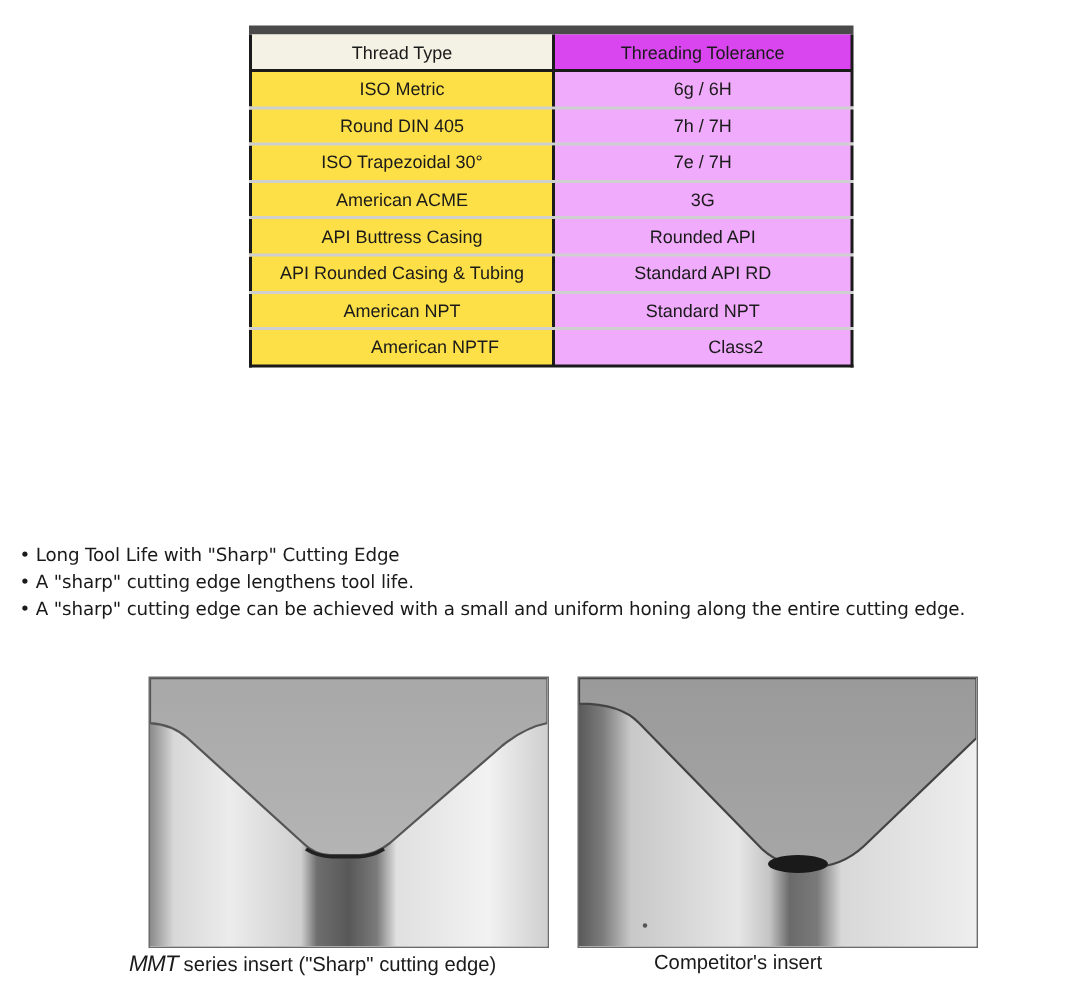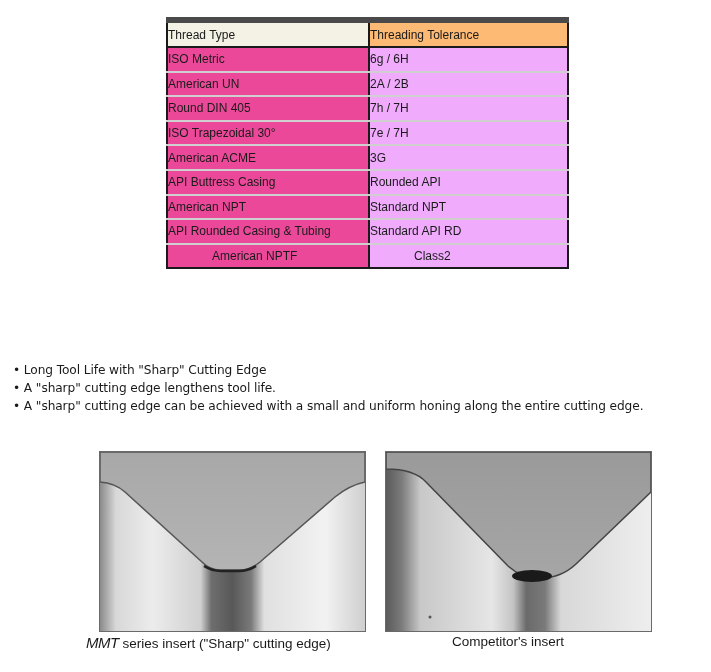--- a/index.html
+++ b/index.html
@@ -1,81 +1,77 @@
 <!DOCTYPE html>
 <html><head>
 <meta charset="utf-8">
 <style>
   html, body { margin:0; padding:0; background:#ffffff; }
   body { width:711px; height:672px; position:relative; overflow:hidden; font-family:"Liberation Sans", sans-serif; color:#111; }
 
   .tbl-wrap { position:absolute; left:166px; top:17px; width:403px; }
   .tbl-topbar { height:6px; background:#4a4a4a; }
   table.spec { border-collapse:collapse; width:403px; table-layout:fixed; border:2px solid #1a1a1a; border-top:none; }
-  table.spec td { height:22.6px; padding:0; font-size:12px; color:#1a1a1a; border-bottom:2px solid #cfcfcf; }
-  table.spec td.c1 { width:200px; background:#ec4899; border-right:2px solid #1a1a1a; }
+  table.spec td { height:22.6px; padding:0; text-align:center; font-size:12px; color:#1a1a1a; border-bottom:2px solid #cfcfcf; }
+  table.spec td.c1 { width:200px; background:#fde047; border-right:2px solid #1a1a1a; }
   table.spec td.c2 { background:#f0abfc; }
   table.spec tr.head td { background:#f4f2e4; border-bottom:2px solid #1a1a1a; height:23px; }
   table.spec tr:last-child td { border-bottom:none;padding-left:44px; }
 
   .bullets { position:absolute; left:13px; top:361px; width:700px; font-family:"DejaVu Sans", sans-serif; font-size:12.2px; line-height:18px; color:#1a1a1a; letter-spacing:-0.1px; }
   .bullets div { margin:0; }
 
   .photo { position:absolute; top:451px; height:179px; border:1px solid #6a6a6a; overflow:hidden; }
   .photo svg { display:block; }
   .photo.left { left:99px; width:265px; }
   .photo.right { left:385px; width:265px; }
 
   .cap { position:absolute; top:634px; font-size:13.5px; color:#1a1a1a; white-space:nowrap; }
   .cap.left { left:86px; }
-  .cap.right { left:452px; }
+  .cap.right { left:436px; }
   .cap .brand { font-weight:normal; font-style:italic; font-size:15px; letter-spacing:-0.5px; }
 </style>
 </head>
 <body>
 
 <div class="tbl-wrap">
   <div class="tbl-topbar"></div>
   <table class="spec">
     <tbody>
         <tr class="head">
       <td class="c1">Thread Type</td>
-      <td class="c2" style="background:#fdba74">Threading Tolerance</td>
+      <td class="c2" style="background:#d946ef">Threading Tolerance</td>
     </tr>
     <tr>
           <td class="c1">ISO Metric</td>
           <td class="c2">6g / 6H</td>
-        </tr>
-    <tr>
-          <td class="c1">American UN</td>
-          <td class="c2">2A / 2B</td>
         </tr>
     <tr>
           <td class="c1">Round DIN 405</td>
           <td class="c2">7h / 7H</td>
         </tr>
     <tr>
           <td class="c1">ISO Trapezoidal 30°</td>
           <td class="c2">7e / 7H</td>
         </tr>
     <tr>
           <td class="c1">American ACME</td>
           <td class="c2">3G</td>
         </tr>
     <tr>
           <td class="c1">API Buttress Casing</td>
           <td class="c2">Rounded API</td>
         </tr>
     <tr>
+          <td class="c1">API Rounded Casing &amp; Tubing</td>
+          <td class="c2">Standard API RD</td>
+        </tr>
+    <tr>
           <td class="c1">American NPT</td>
           <td class="c2">Standard NPT</td>
-        </tr>
-    <tr>
-          <td class="c1">API Rounded Casing &amp; Tubing</td>
-          <td class="c2">Standard API RD</td>
         </tr>
     <tr>
           <td class="c1">American NPTF</td>
           <td class="c2">Class2</td>
         </tr>
   </tbody>
     </table>
 </div>
 
 <div class="bullets">

